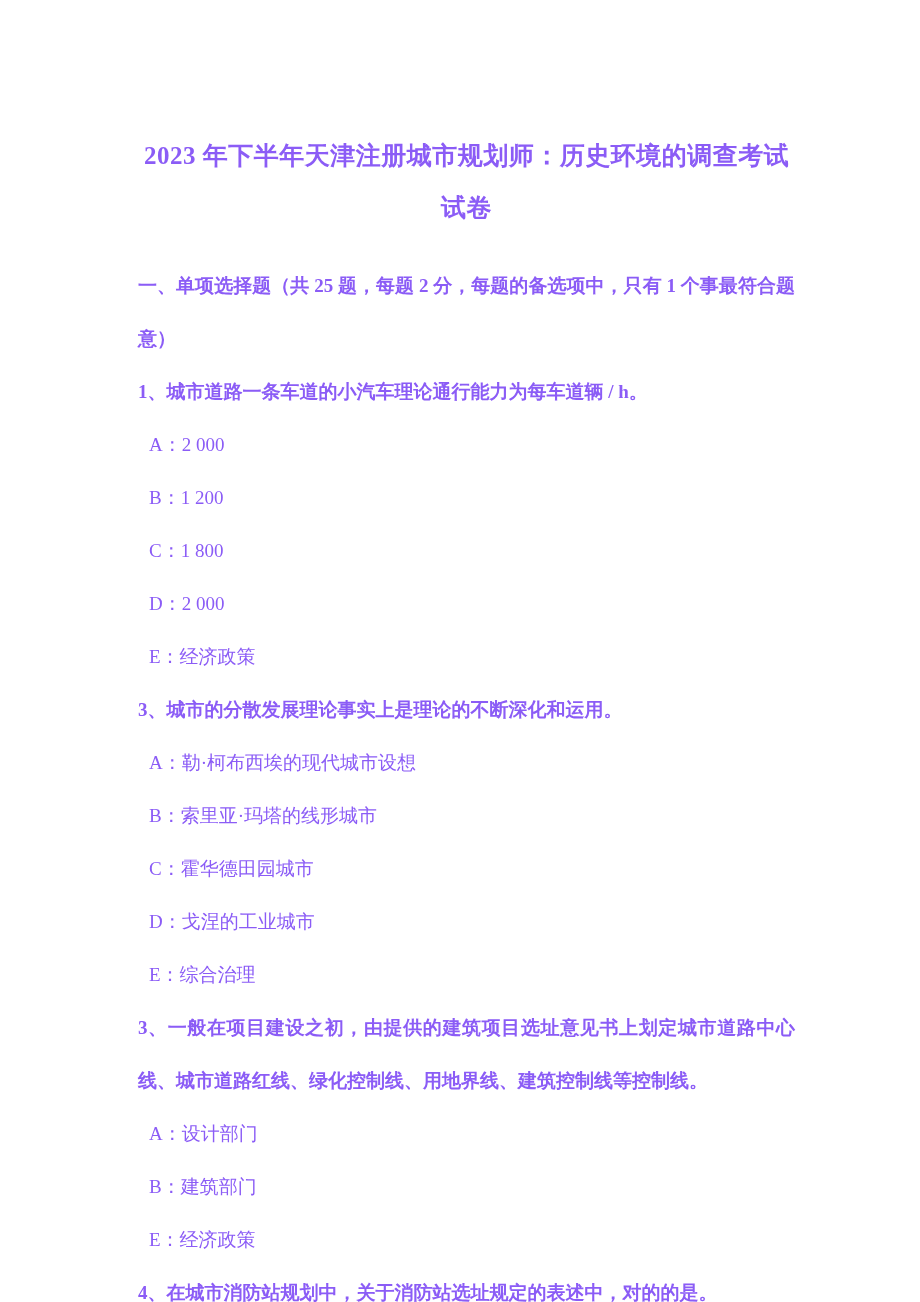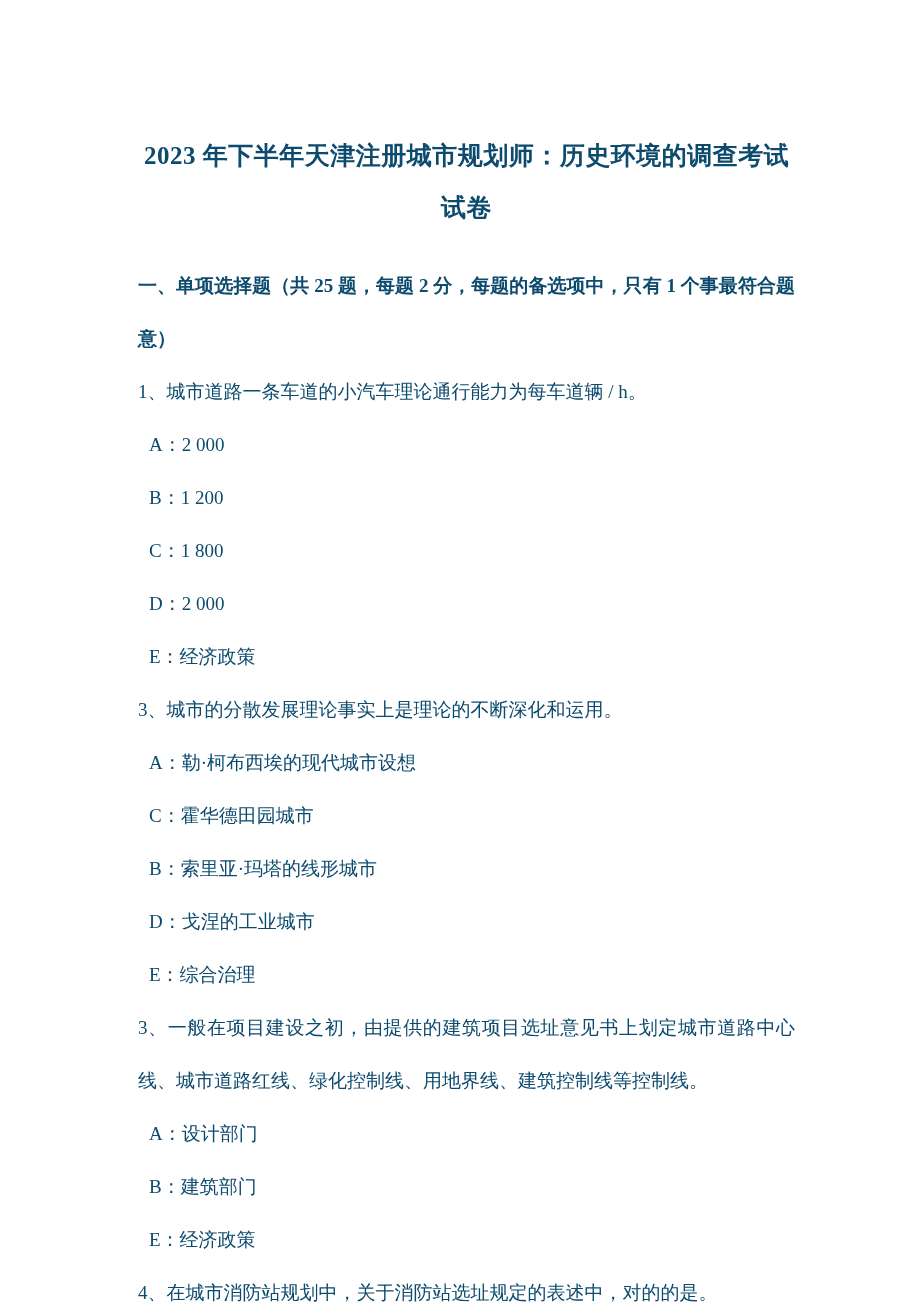--- a/index.html
+++ b/index.html
@@ -2,21 +2,21 @@
 <html><head>
 <meta charset="utf-8">
 <style>
   * { margin: 0; padding: 0; box-sizing: border-box; }
   html, body { background: #ffffff; }
   .page {
     position: relative;
     width: 920px;
     height: 1302px;
     background: #ffffff;
-    color: #0c4a6e;
+    color: #8b5cf6;
     font-family: "Liberation Serif", "DejaVu Serif", serif;
     overflow: hidden;
   }
   .doc {
     padding: 130px 125px 0 138px; 
   }
   .doc-title {
     text-align: center;
     font-weight: bold;
     font-size: 25px;
@@ -25,21 +25,21 @@
   }
   .doc-body {
     margin-top: 25px;
     font-size: 19px;
     line-height: 53px;
     text-align: justify;
   }
   .section-heading {
     font-weight: bold;
   }
-  .stem { font-weight: normal; }
+  .stem { font-weight: bold; }
   .option { padding-left: 11px; }
 </style>
 </head>
 <body>
 
 <div class="page">
   <div class="doc">
 
     <div class="doc-title">
       <div>2023 年下半年天津注册城市规划师：历史环境的调查考试</div>
@@ -54,22 +54,22 @@
         <p class="option">A：2 000</p>
         <p class="option">B：1 200</p>
         <p class="option">C：1 800</p>
         <p class="option">D：2 000</p>
         <p class="option">E：经济政策</p>
       </div>
 
       <div>
         <p class="stem">3、城市的分散发展理论事实上是理论的不断深化和运用。</p>
         <p class="option">A：勒·柯布西埃的现代城市设想</p>
+        <p class="option">B：索里亚·玛塔的线形城市</p>
         <p class="option">C：霍华德田园城市</p>
-        <p class="option">B：索里亚·玛塔的线形城市</p>
         <p class="option">D：戈涅的工业城市</p>
         <p class="option">E：综合治理</p>
       </div>
 
       <div>
         <p class="stem">3、一般在项目建设之初，由提供的建筑项目选址意见书上划定城市道路中心线、城市道路红线、绿化控制线、用地界线、建筑控制线等控制线。</p>
         <p class="option">A：设计部门</p>
         <p class="option">B：建筑部门</p>
         <p class="option">E：经济政策</p>
       </div>

